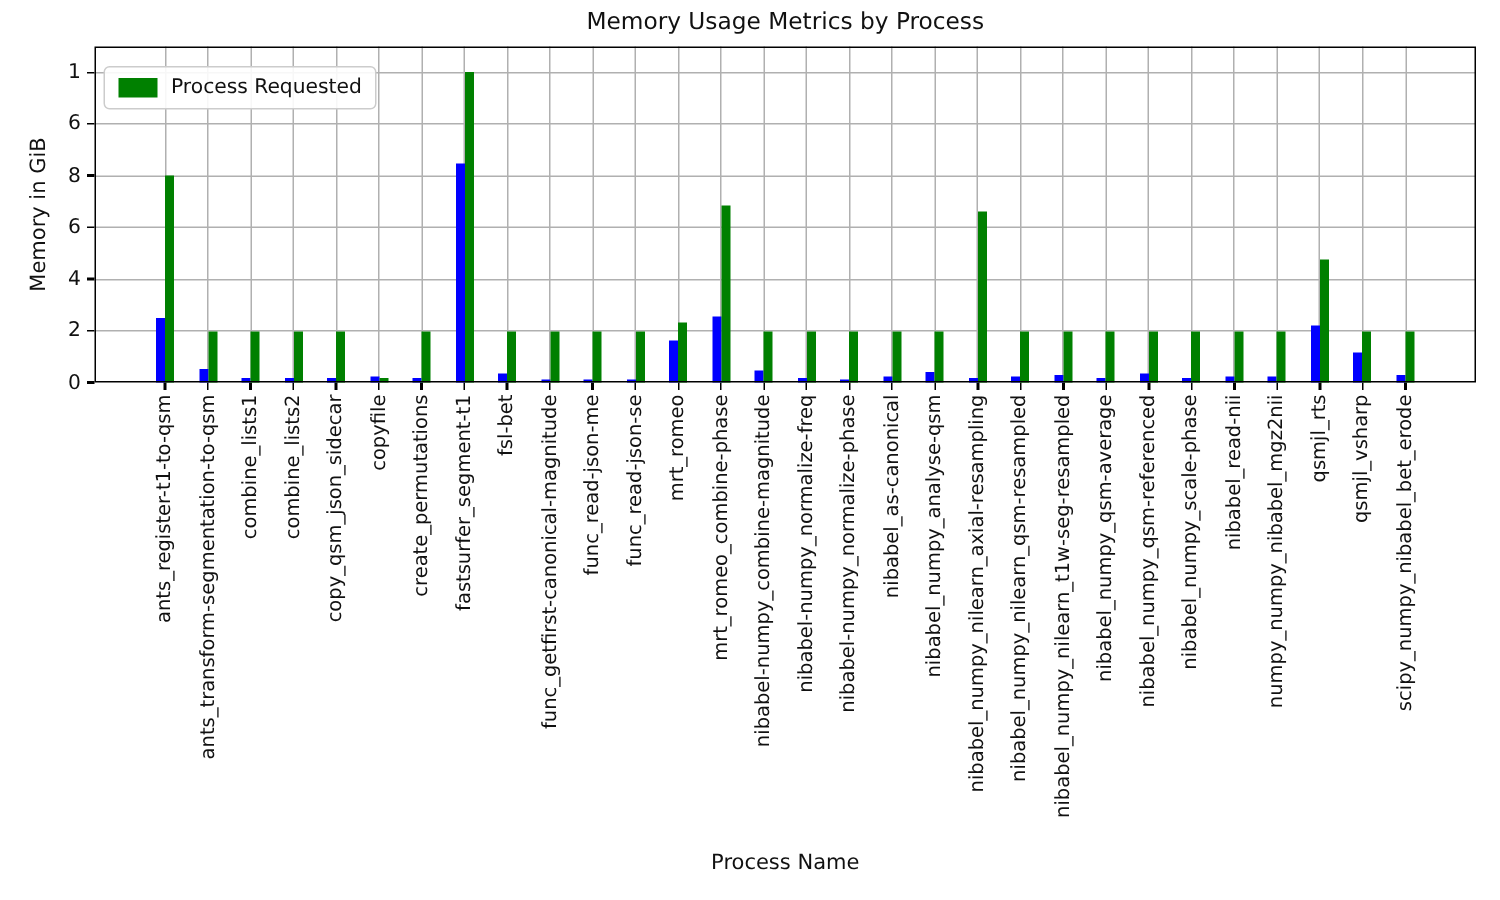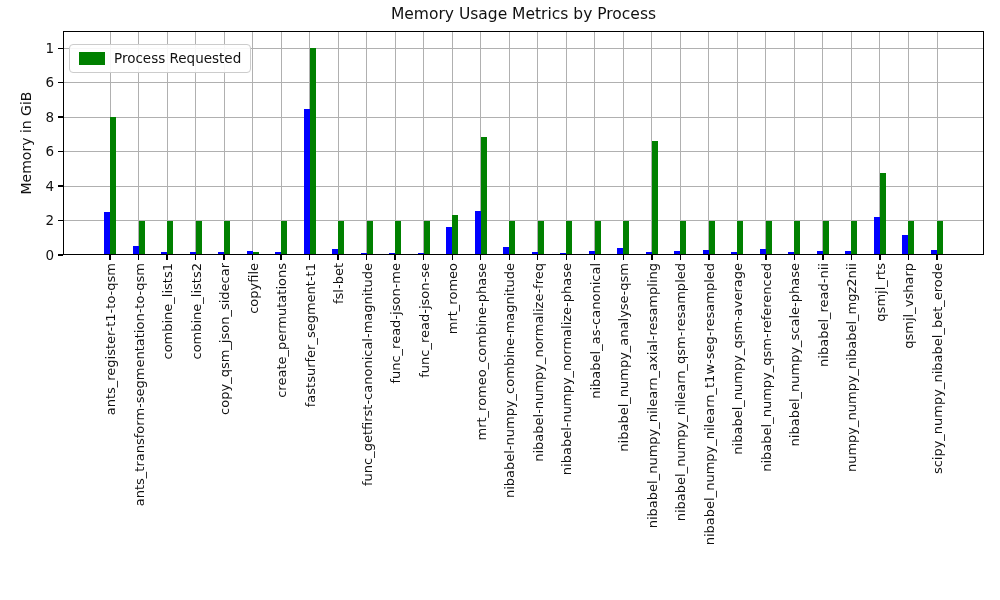--- a/index.html
+++ b/index.html
@@ -50,20 +50,21 @@
   .legend-swatch{width:26px;height:13px;display:inline-block;}
   .legend-label{font-size:13.5px;color:#111;line-height:15px;}
 </style>
 </head>
 <body>
 
 <div id="figure">
   <div class="title">Memory Usage Metrics by Process</div>
 
   <div class="ylabel">Memory in GiB</div>
+  <div class="xlabel">Process Name</div>
 
   <div class="plot" id="plot">
 
   <div class="hgrid" style="top: 189.038px; background: rgb(176, 176, 176);"></div>
       <div class="hgrid" style="top: 154.577px; background: rgb(176, 176, 176);"></div>
       <div class="hgrid" style="top: 120.115px; background: rgb(176, 176, 176);"></div>
       <div class="hgrid" style="top: 85.6538px; background: rgb(176, 176, 176);"></div>
       <div class="hgrid" style="top: 51.1923px; background: rgb(176, 176, 176);"></div>
       <div class="hgrid" style="top: 16.7308px; background: rgb(176, 176, 176);"></div>
       <div class="vgrid" style="left: 46.5px; background: rgb(176, 176, 176);"></div>

